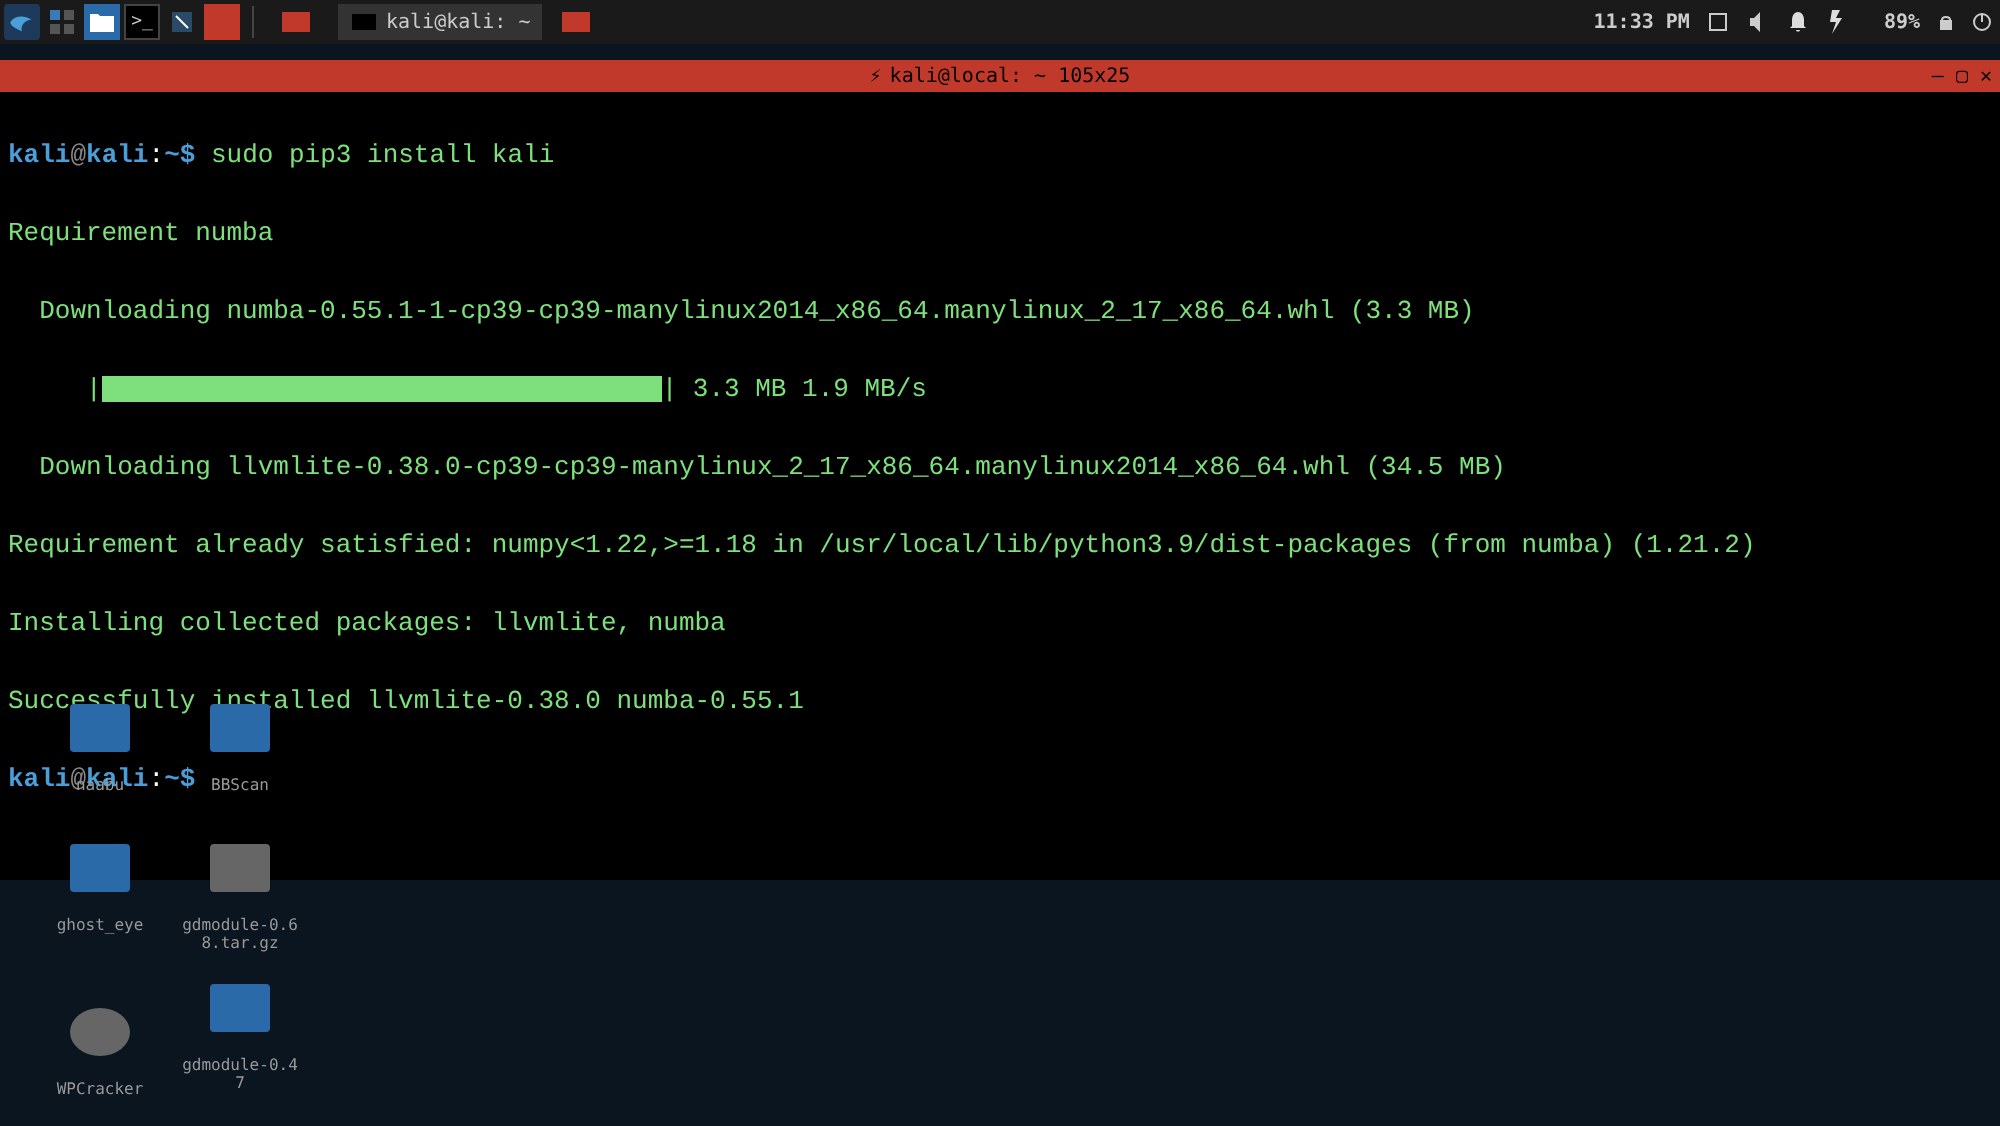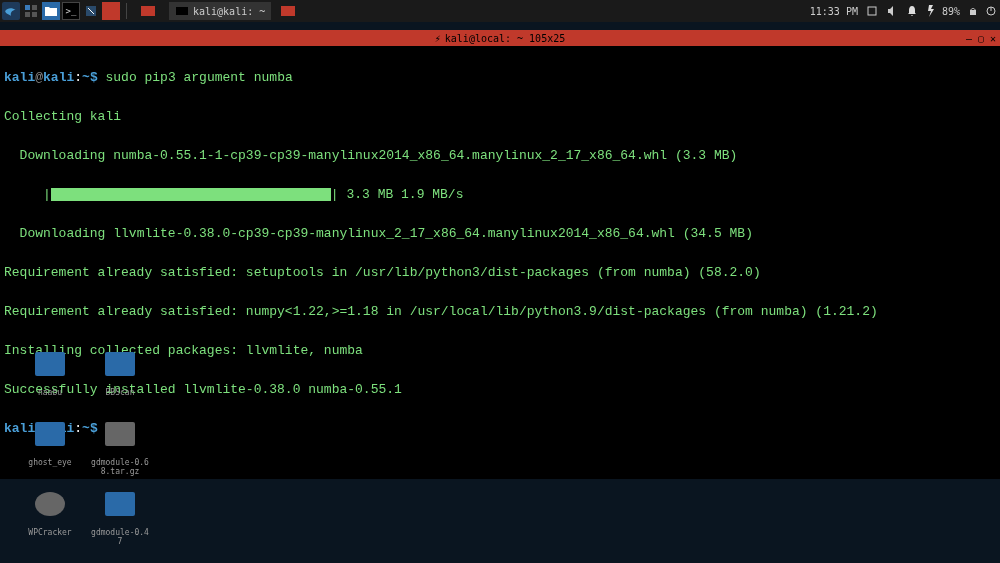--- a/index.html
+++ b/index.html
@@ -53,20 +53,21 @@
     .task-thumb.black { background: #000; border: 1px solid #333; }
     
     .taskbar-right {
       position: absolute;
       right: 4px;
       display: flex;
       align-items: center;
       gap: 8px;
       font-size: 10px;
       color: #ccc;
+      font-weight: bold;
     }
     .tray-icon { display: flex; align-items: center; }
     
     
     .desktop {
       position: absolute;
       top: 22px;
       left: 0;
       right: 0;
       bottom: 0;
@@ -215,21 +216,21 @@
     <span class="tray-icon">
       <svg width="12" height="12" viewBox="0 0 12 12">
           <path d="M2 4 L4 4 L7 1 L7 11 L4 8 L2 8 Z" fill="#ccc"></path>
         </svg>
     </span>
     <span class="tray-icon">
       <svg width="12" height="12" viewBox="0 0 12 12">
           <path d="M6 1 C4 1 3 3 3 5 L3 8 L2 9 L10 9 L9 8 L9 5 C9 3 8 1 6 1 M5 10 L7 10 C7 11 5 11 5 10" fill="#ddd"></path>
         </svg>
     </span>
-    <span class="tray-icon" style="gap:6px">
+    <span class="tray-icon" style="gap:19px">
       <svg width="10" height="12" viewBox="0 0 10 12">
           <path d="M3 0 L2 6 L5 6 L3 12 L8 4 L5 4 L7 0 Z" fill="#ddd"></path>
         </svg>
       <span>89%</span>
     </span>
     <span class="tray-icon">
       <svg width="10" height="10" viewBox="0 0 10 10">
           <rect x="2" y="4" width="6" height="5" fill="#ccc"></rect>
           <path d="M3 4 C3 2 7 2 7 4" fill="none" stroke="#ccc"></path>
         </svg>
@@ -251,26 +252,25 @@
         <span>⚡</span>
         <span>kali@local: ~ 105x25</span>
       </div>
       <div class="window-controls">
         <span class="win-btn">—</span>
         <span class="win-btn">▢</span>
         <span class="win-btn">✕</span>
       </div>
     </div>
     <div class="terminal-content">
-<div><span class="prompt-user">kali</span><span class="prompt-at">@</span><span class="prompt-host">kali</span><span class="prompt-path">:</span><span class="prompt-user">~</span><span class="prompt-dollar">$</span> <span class="cmd">sudo pip3 argument numba</span></div>
-<div class="line-green">Collecting kali</div>
+<div><span class="prompt-user">kali</span><span class="prompt-at">@</span><span class="prompt-host">kali</span><span class="prompt-path">:</span><span class="prompt-user">~</span><span class="prompt-dollar">$</span> <span class="cmd">sudo pip3 install kali</span></div>
+<div class="line-green">Requirement numba</div>
 <div class="line-green">  Downloading numba-0.55.1-1-cp39-cp39-manylinux2014_x86_64.manylinux_2_17_x86_64.whl (3.3 MB)</div>
 <div class="line-green"><span>     |</span><span class="progress-bar"></span><span>| 3.3 MB 1.9 MB/s</span></div>
 <div class="line-green">  Downloading llvmlite-0.38.0-cp39-cp39-manylinux_2_17_x86_64.manylinux2014_x86_64.whl (34.5 MB)</div>
-<div class="line-green">Requirement already satisfied: setuptools in /usr/lib/python3/dist-packages (from numba) (58.2.0)</div>
 <div class="line-green">Requirement already satisfied: numpy&lt;1.22,&gt;=1.18 in /usr/local/lib/python3.9/dist-packages (from numba) (1.21.2)</div>
 <div class="line-green">Installing collected packages: llvmlite, numba</div>
 <div class="line-green">Successfully installed llvmlite-0.38.0 numba-0.55.1</div>
 <div><span class="prompt-user">kali</span><span class="prompt-at">@</span><span class="prompt-host">kali</span><span class="prompt-path">:</span><span class="prompt-user">~</span><span class="prompt-dollar">$</span> </div>
     </div>
   </div>
 
   <div class="desktop-icons">
     <div class="desktop-icon" style="top:0;left:10px">
       <div class="icon-img"></div>
@@ -281,21 +281,21 @@
       <div class="icon-label">BBScan</div>
     </div>
     <div class="desktop-icon" style="top:70px;left:10px">
       <div class="icon-img"></div>
       <div class="icon-label">ghost_eye</div>
     </div>
     <div class="desktop-icon" style="top:70px;left:80px">
       <div class="icon-img tar"></div>
       <div class="icon-label">gdmodule-0.68.tar.gz</div>
     </div>
-    <div class="desktop-icon" style="top:140px;left:10px">
+    <div class="desktop-icon" style="top:152px;left:10px">
       <div class="icon-img gear"></div>
       <div class="icon-label">WPCracker</div>
     </div>
     <div class="desktop-icon" style="top:140px;left:80px">
       <div class="icon-img"></div>
       <div class="icon-label">gdmodule-0.47</div>
     </div>
   </div>
 </div>
 

